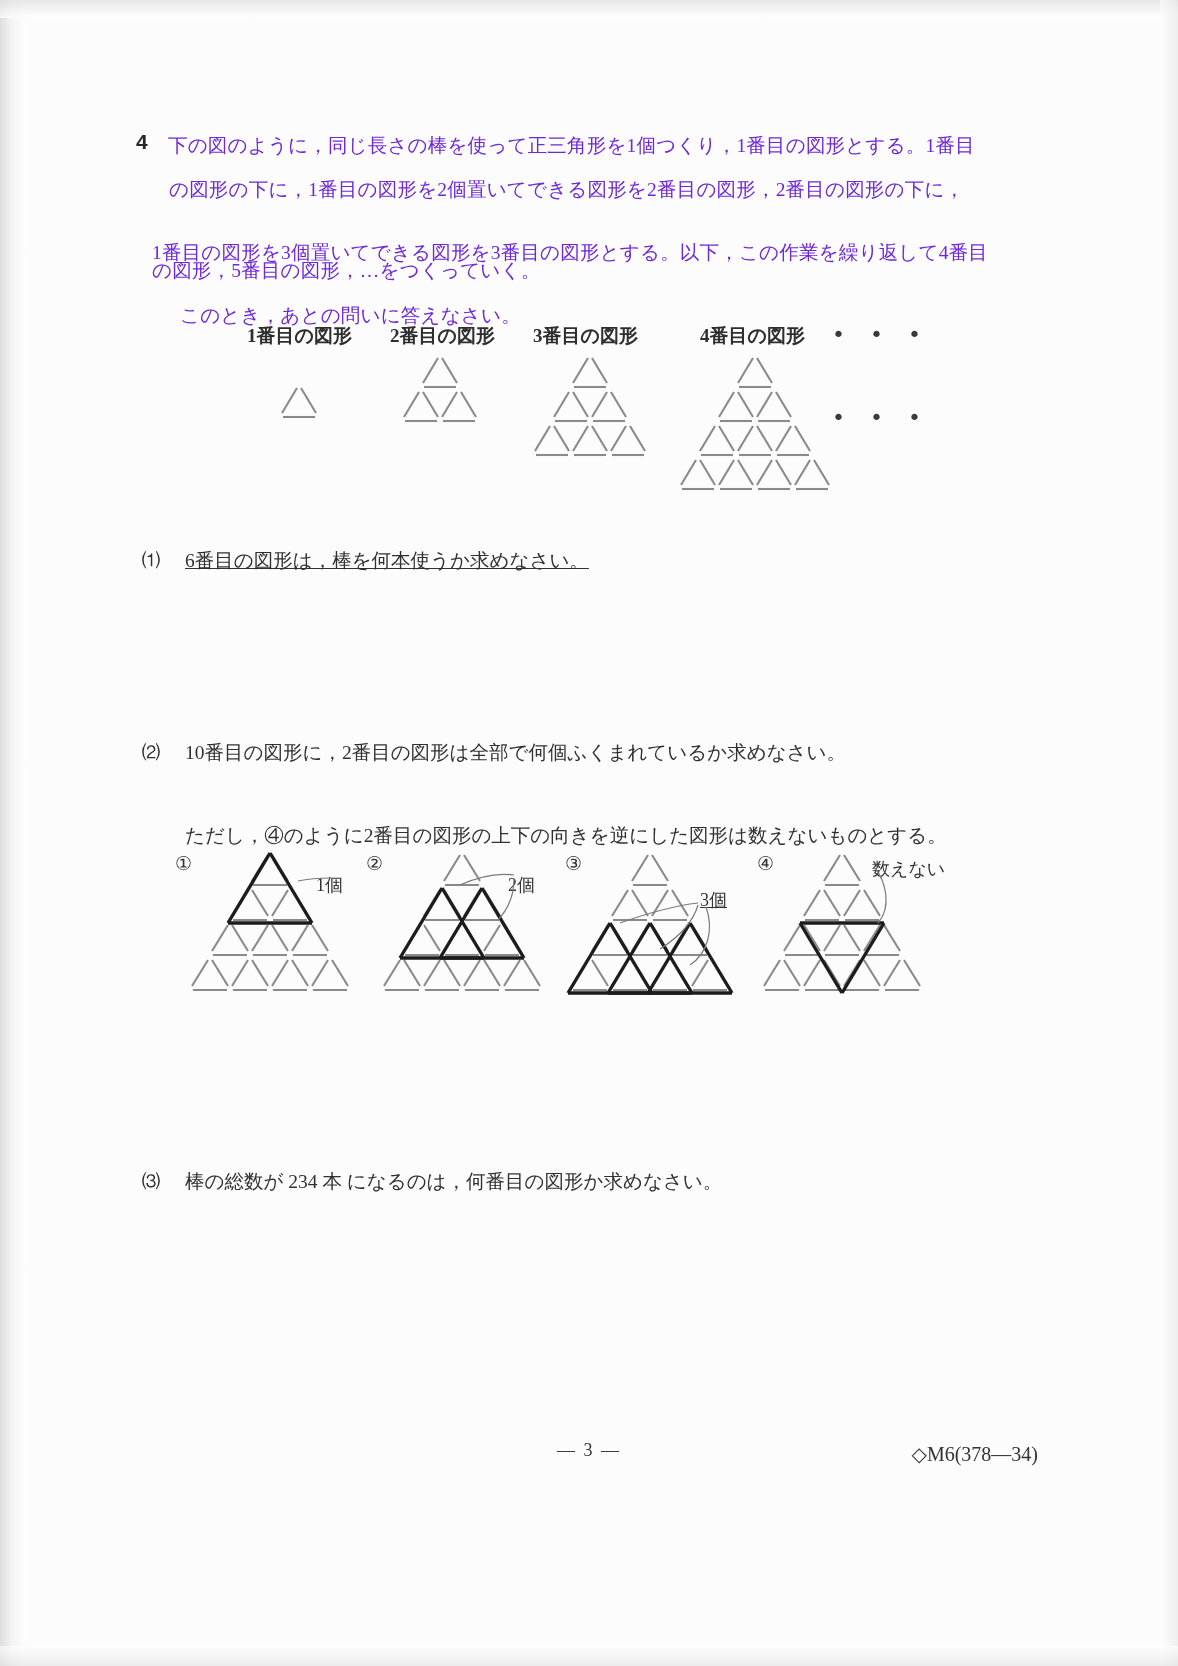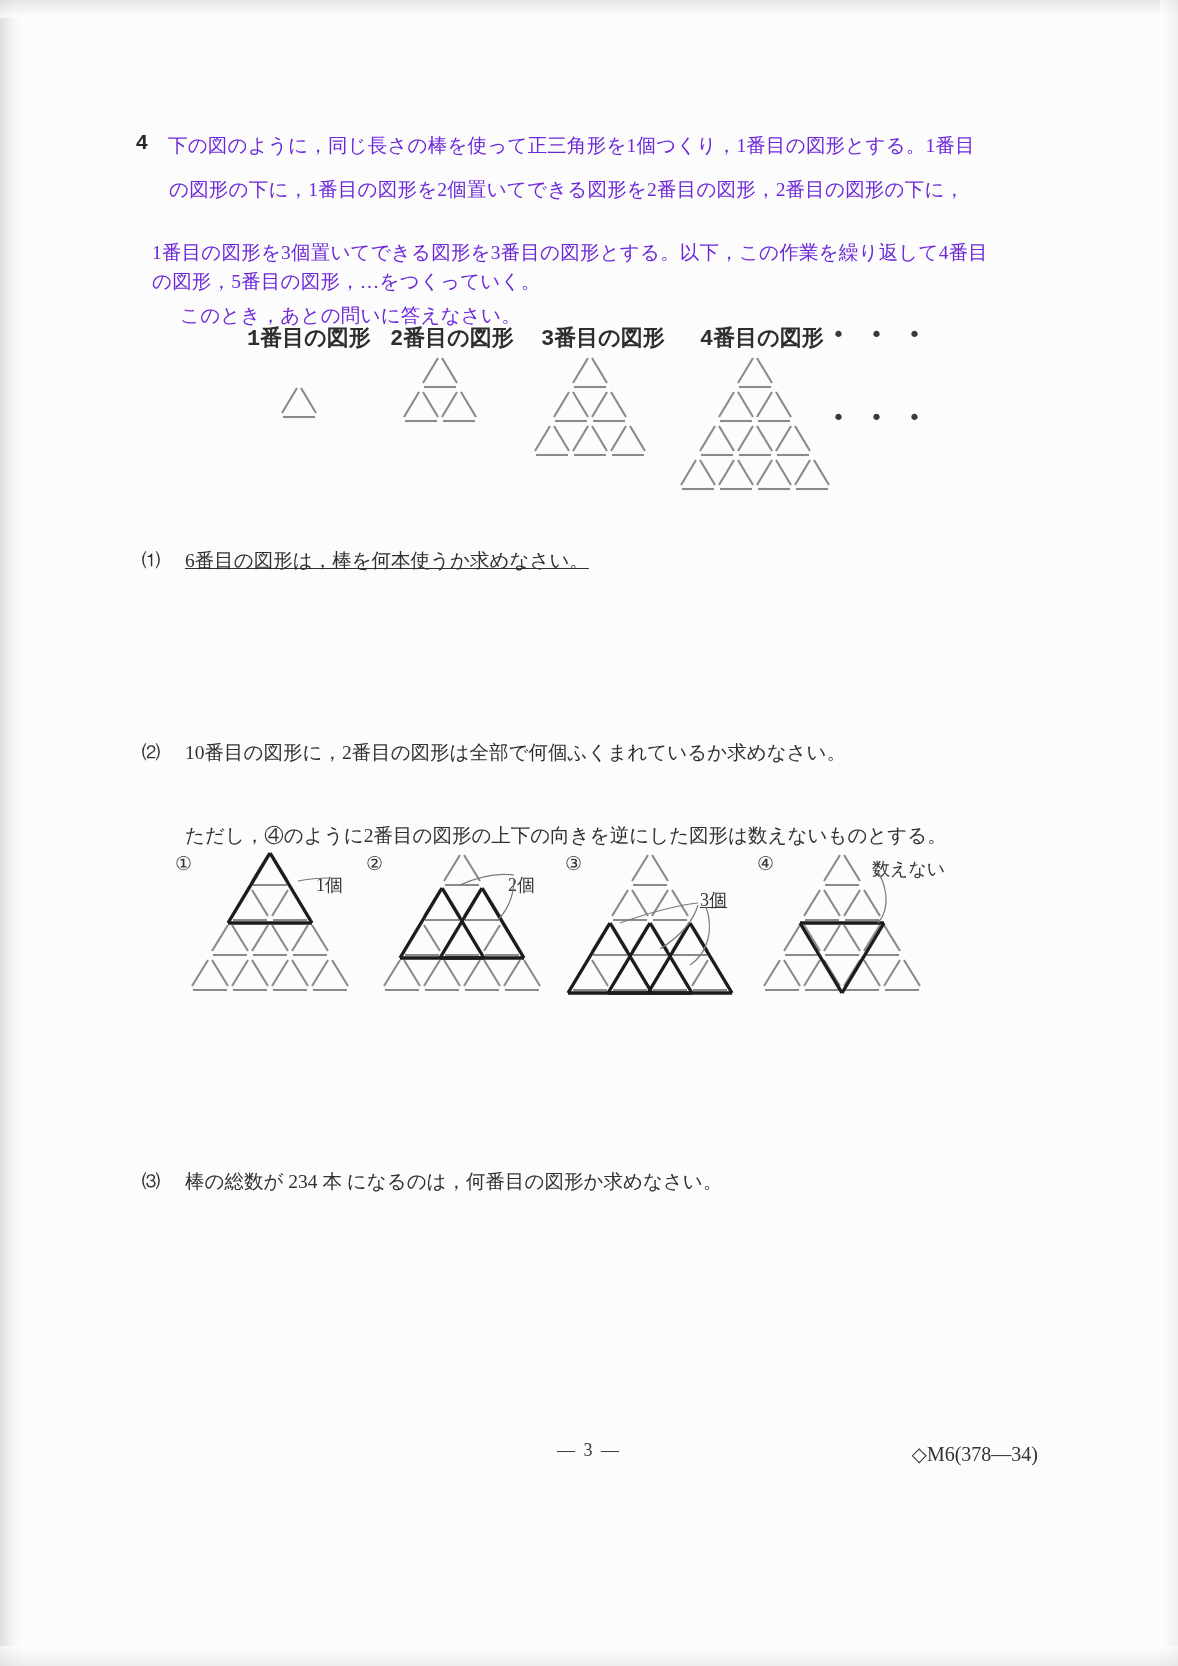--- a/index.html
+++ b/index.html
@@ -28,27 +28,27 @@
   .body-text{
     position:absolute;
     font-size:19.5px;
     letter-spacing:.2px;
     white-space:nowrap;
     color:#6d28d9;
   }
   .lead1{left:168px;top:132px;}
   .lead2{left:157px;top:176px;margin-left:12px;}
   .lead3{left:152px;top:219px;margin-top:20px;}
-  .lead4{left:152px;top:268px;}
+  .lead4{left:152px;top:257px;}
   .lead5{left:180px;top:302px;}
 
   .fig-label{
     position:absolute;
-    font-family:Liberation Mono, monospace;
-    font-size:22px;font-weight:bold;color:#2e2e2e;white-space:nowrap;
+    font-family:Liberation Serif, serif;
+    font-size:19px;font-weight:bold;color:#2e2e2e;white-space:nowrap;
   }
   .dots-row{
     position:absolute;font-size:22px;letter-spacing:9px;color:#3a3a3a;
     font-family:"DejaVu Sans",sans-serif;
   }
 
   .qitem{
     position:absolute;font-size:19.5px;white-space:nowrap;color:#303030;
   }
   .qmark{
@@ -90,21 +90,21 @@
   <div class="qnum">4</div>
 
   <div class="body-text lead1">下の図のように，同じ長さの棒を使って正三角形を1個つくり，1番目の図形とする。1番目</div>
   <div class="body-text lead2">の図形の下に，1番目の図形を2個置いてできる図形を2番目の図形，2番目の図形の下に，</div>
   <div class="body-text lead3">1番目の図形を3個置いてできる図形を3番目の図形とする。以下，この作業を繰り返して4番目</div>
   <div class="body-text lead4">の図形，5番目の図形，…をつくっていく。</div>
   <div class="body-text lead5">このとき，あとの問いに答えなさい。</div>
 
   <div class="fig-label" style="left:247px;top:323px;">1番目の図形</div>
   <div class="fig-label" style="left:390px;top:323px;">2番目の図形</div>
-  <div class="fig-label" style="left:533px;top:323px;margin-left:8px;">3番目の図形</div>
+  <div class="fig-label" style="left:533px;top:323px;">3番目の図形</div>
   <div class="fig-label" style="left:700px;top:323px;">4番目の図形</div>
 
   <div class="dots-row" style="left:832px;top:322px;">• • •</div>
   <div class="dots-row" style="left:832px;top:405px;">• • •</div>
 
   <svg style="position:absolute;left:130px;top:340px;" width="900" height="170">
 
     <g>
 
       <line class="stick" x1="167" y1="48" x2="152" y2="73"></line>

